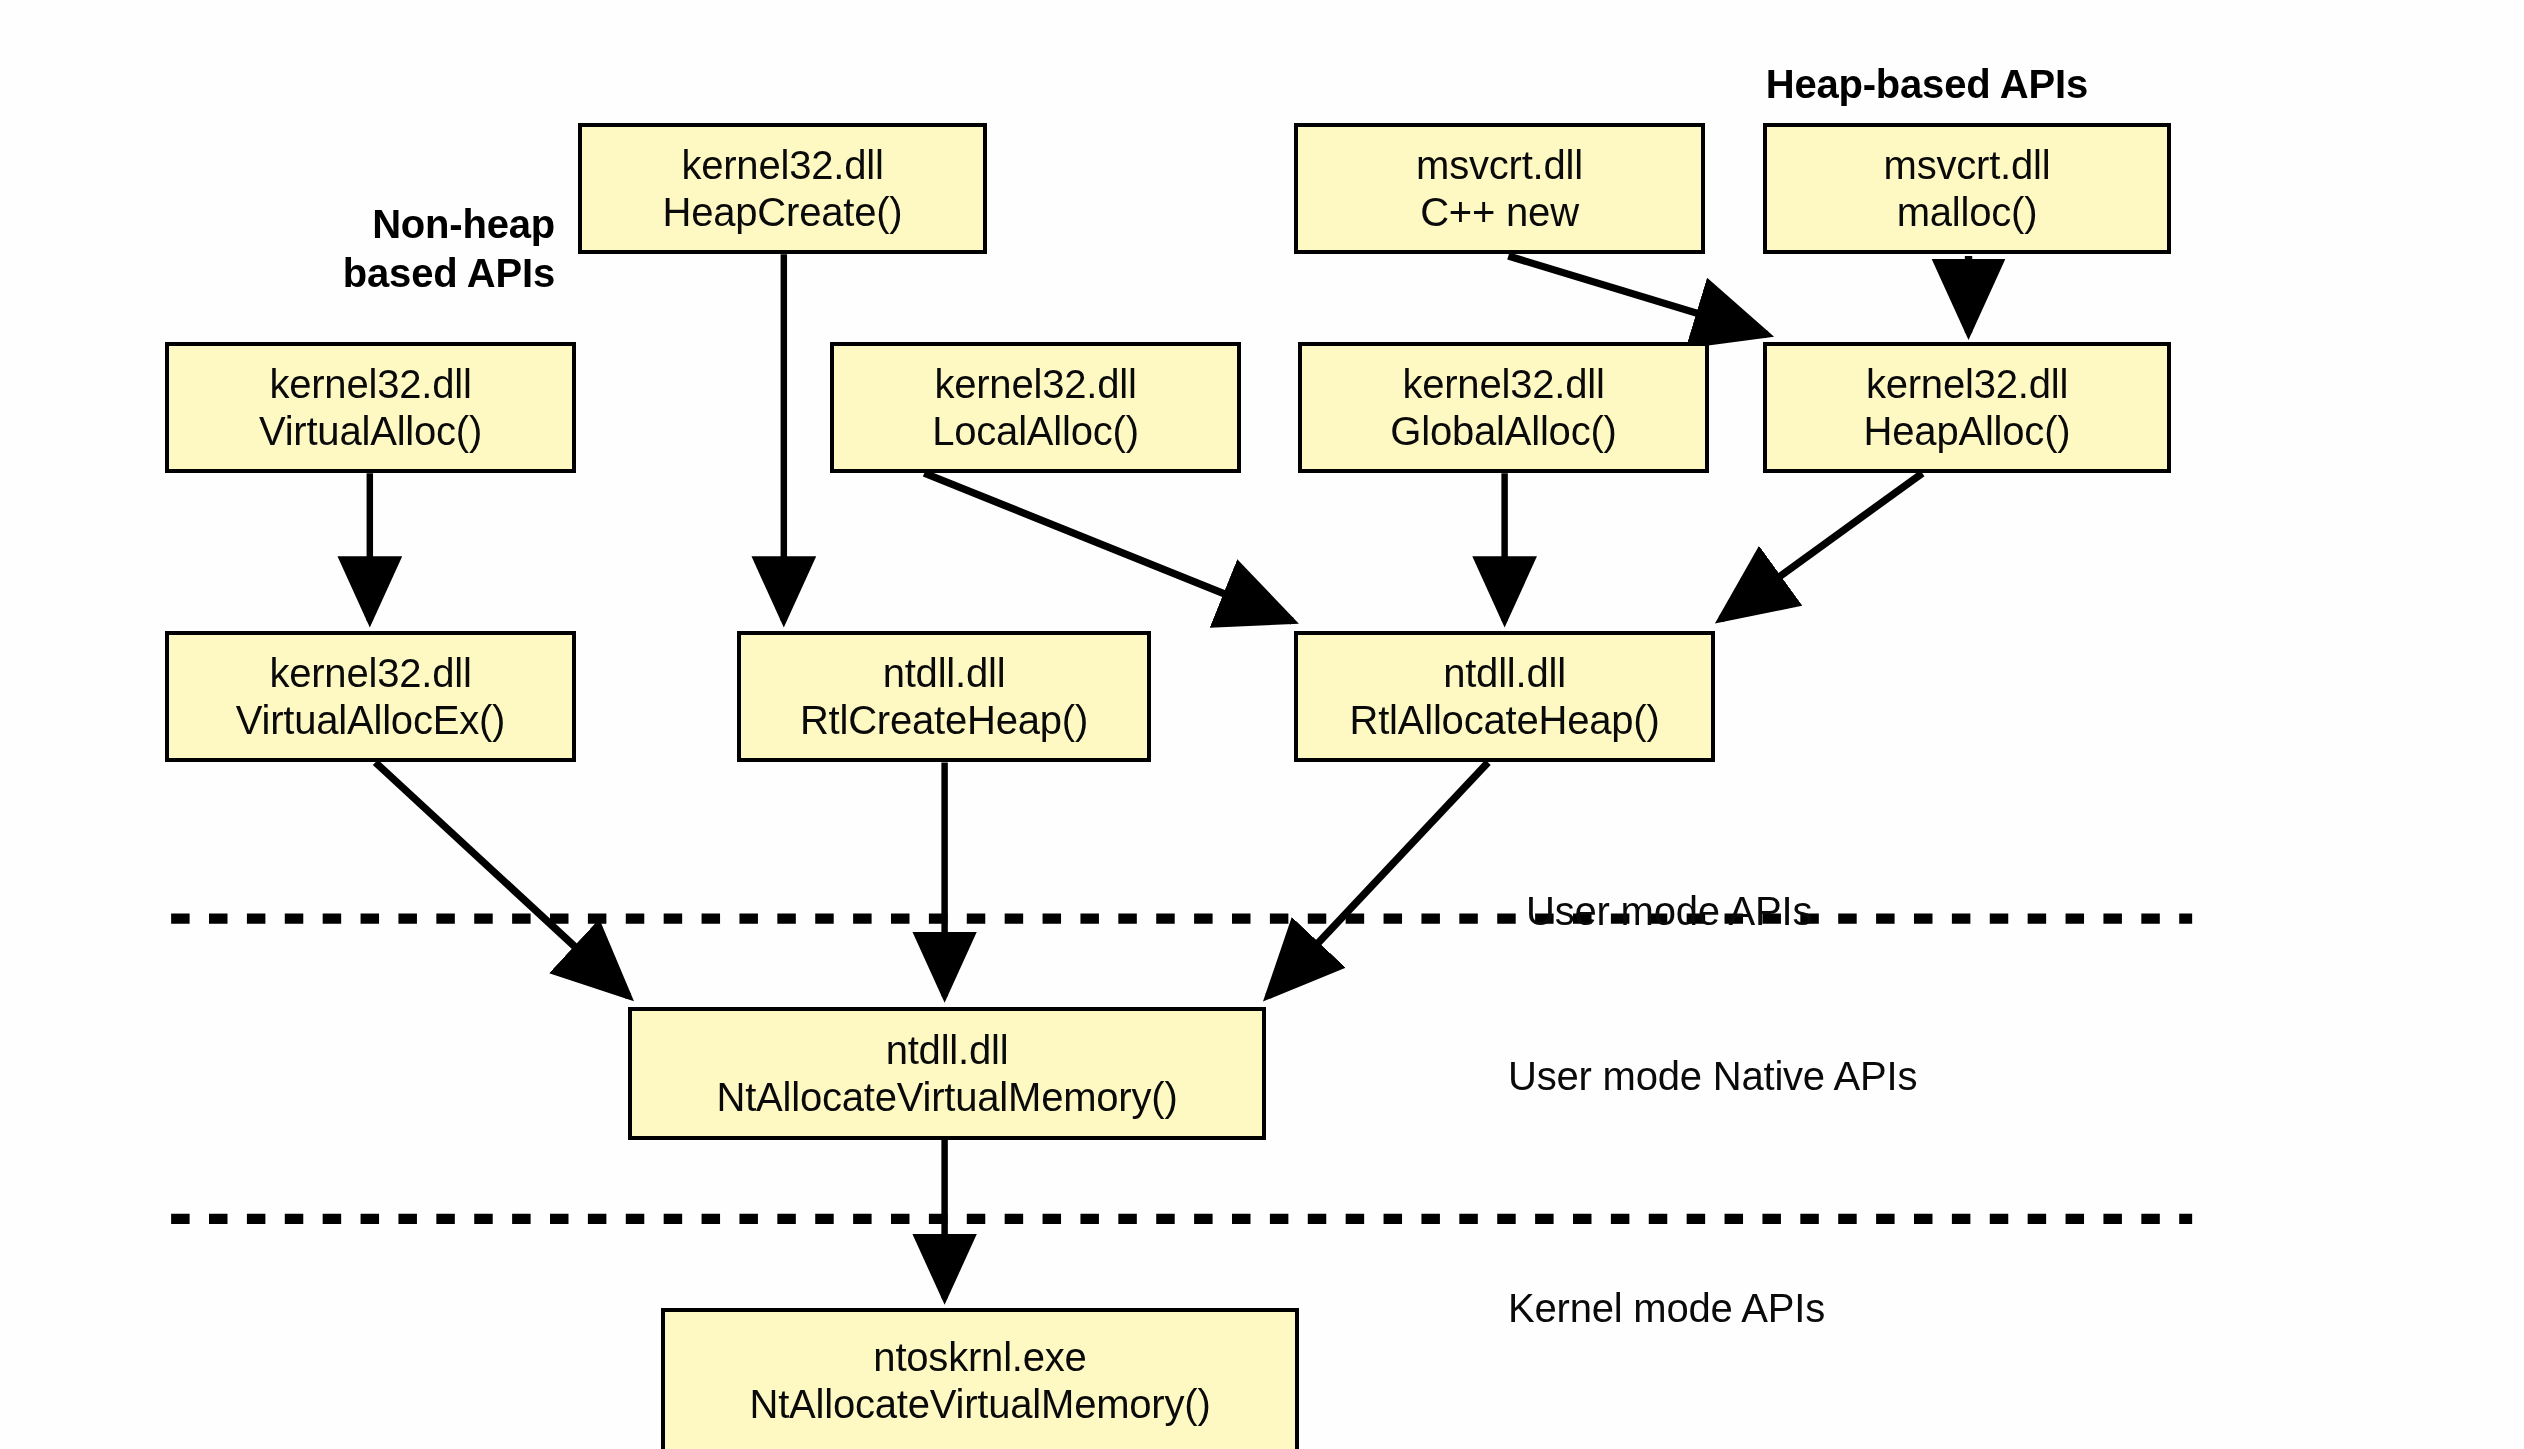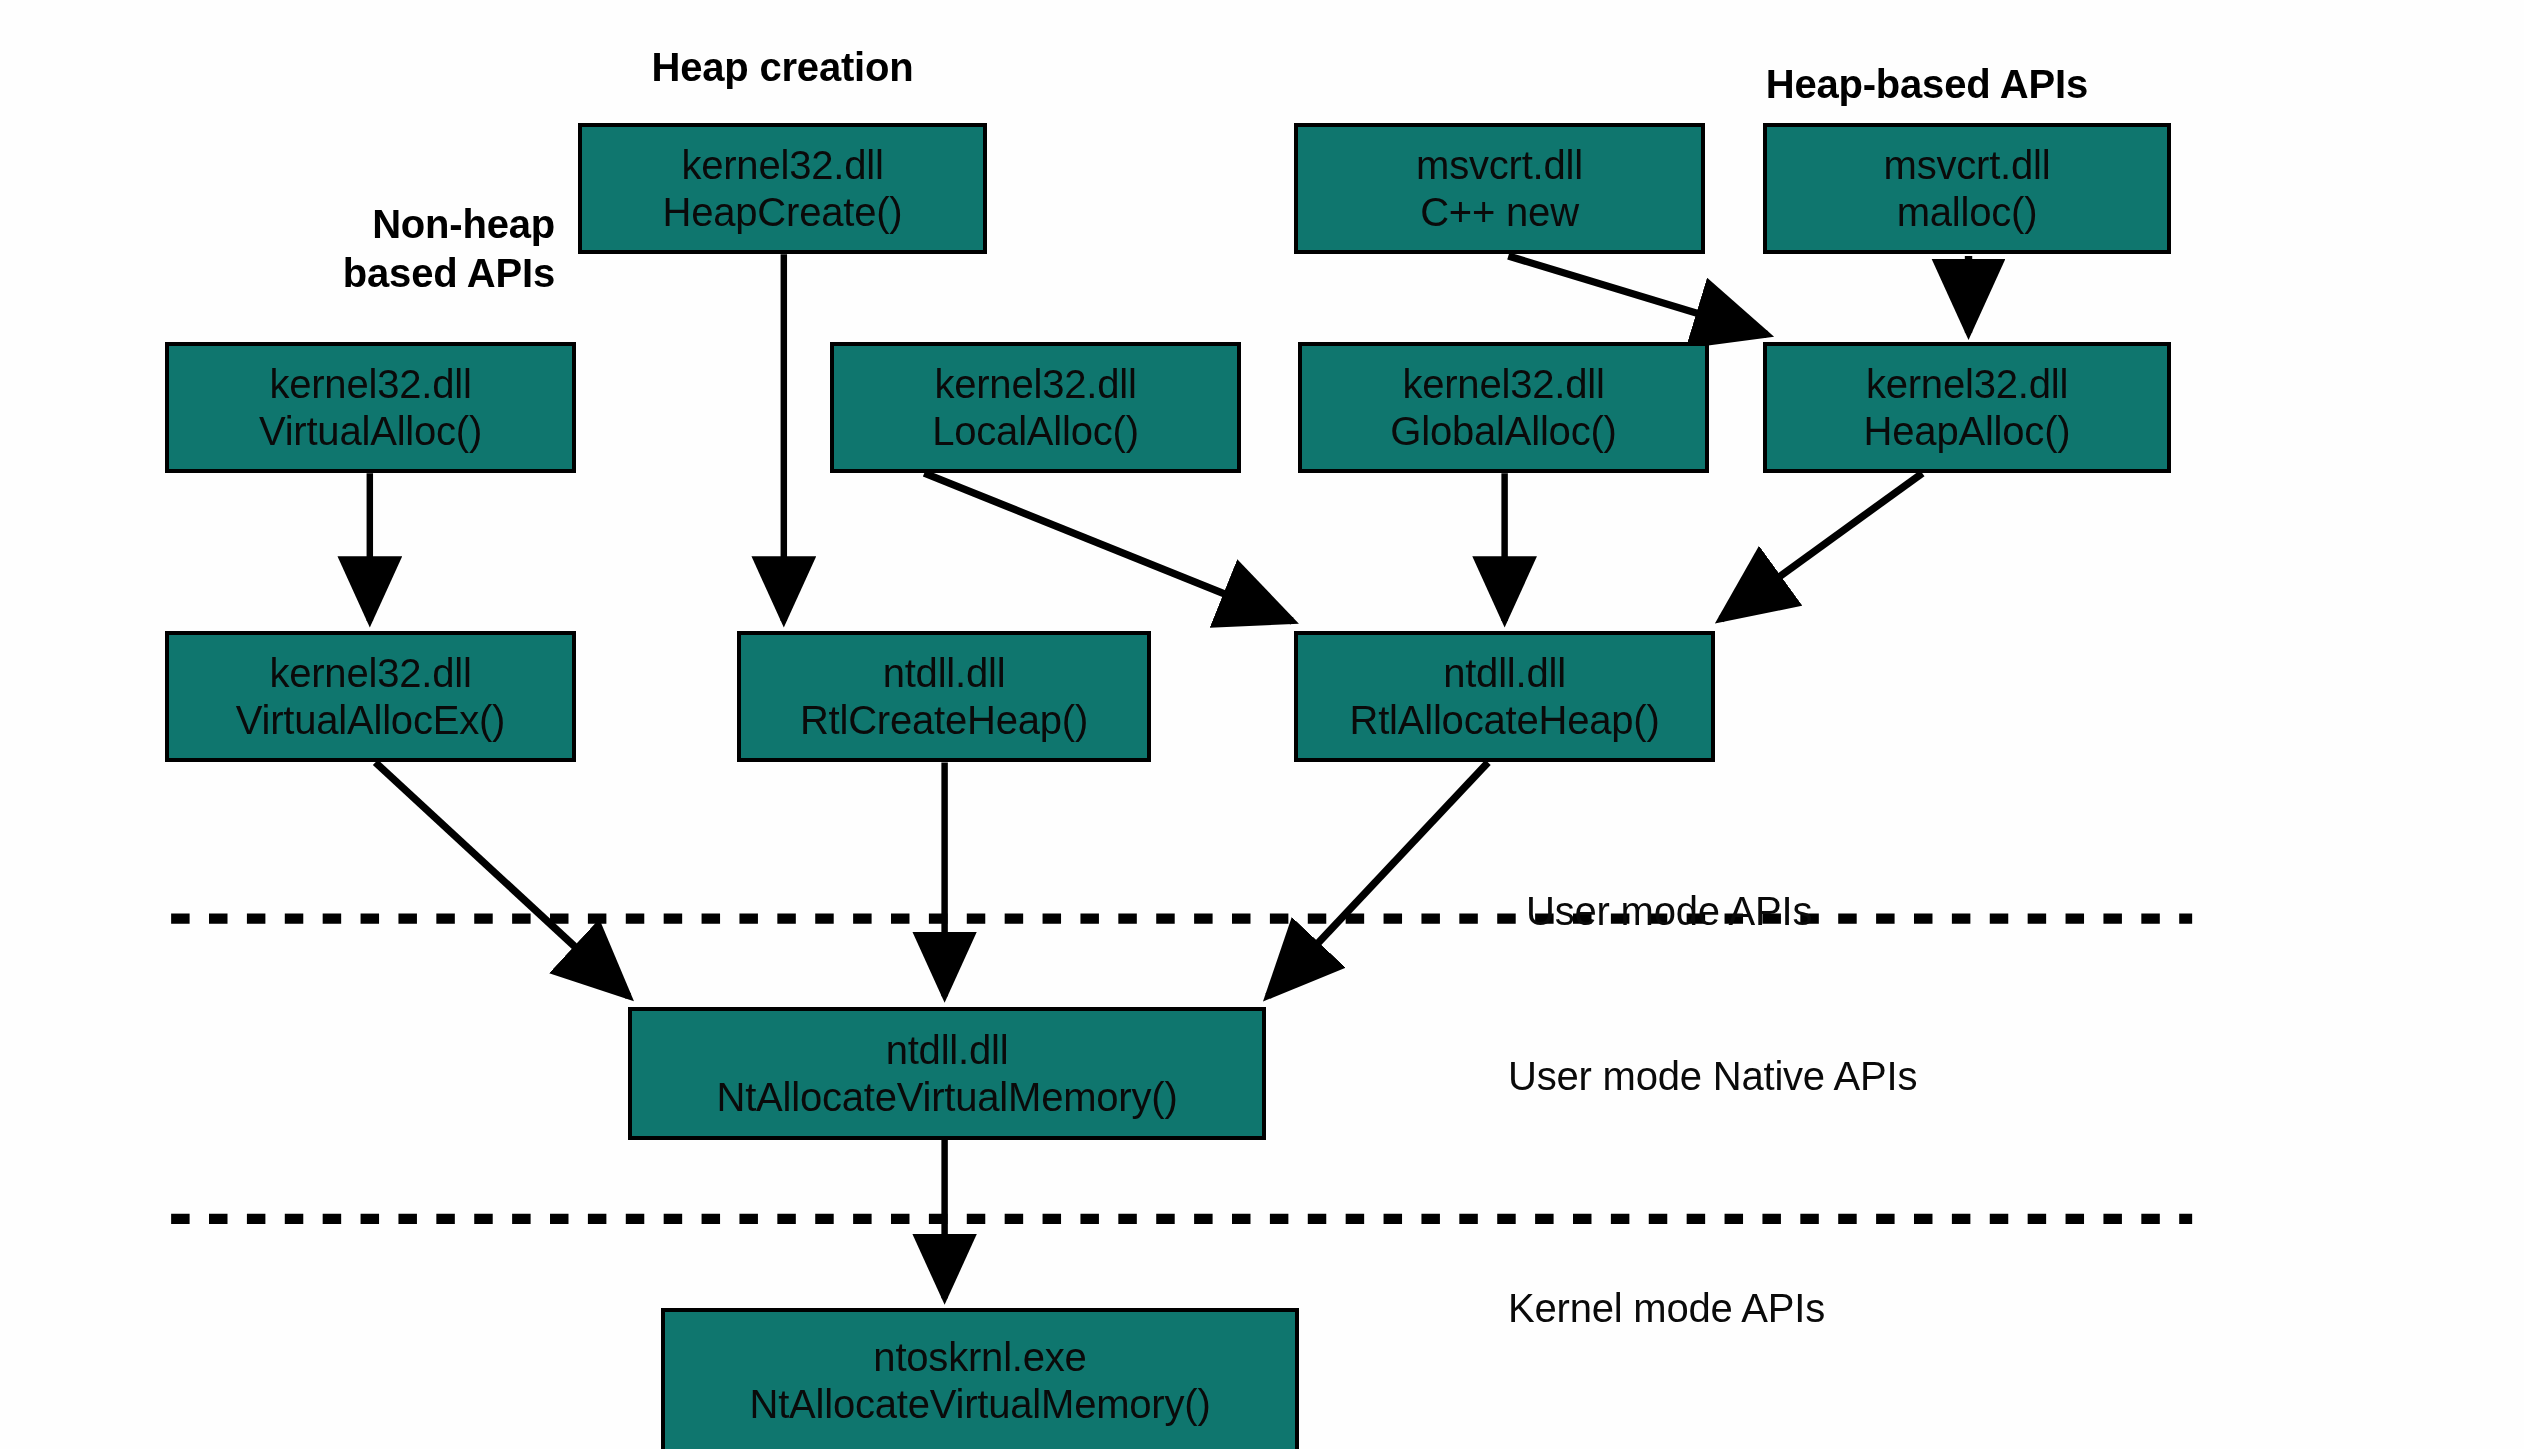--- a/index.html
+++ b/index.html
@@ -22,21 +22,21 @@
     left: 0;
     top: 0;
     width: 2525px;
     height: 1449px;
     pointer-events: none;
   }
   .node {
     position: absolute;
     box-sizing: border-box;
     border: 4.6px solid #000000;
-    background: #0f766e;
+    background: #fef9c3;
     display: flex;
     flex-direction: column;
     align-items: center;
     justify-content: center;
     line-height: 1.16;
     font-size: 40px;
     color: #0a0a0a;
     letter-spacing: -0.2px;
     white-space: nowrap;
   }
@@ -102,23 +102,20 @@
     <line x1="185" y1="994" x2="2372" y2="994" stroke="#000" stroke-width="11" stroke-dasharray="20 21" stroke-linecap="butt"></line>
 
     <line x1="185" y1="1319" x2="2372" y2="1319" stroke="#000" stroke-width="11" stroke-dasharray="20 21" stroke-linecap="butt"></line>
   </svg>
 
   <div class="group-title two-line" style="left:185px; top:200px; width:370px; text-align:right;">
     <span>Non-heap</span><br>
     <span>based APIs</span>
   </div>
 
-  <div class="group-title" style="left:578px; top:43px; width:409px; text-align:center;">
-    <span>Heap creation</span>
-  </div>
 
   <div class="group-title" style="left:1386px; top:36px; width:702px; text-align:right;margin-top:24px;">
     <span>Heap-based APIs</span>
   </div>
 
   <div class="node" style="left:578px; top:123px; width:409px; height:131px;">
     <span class="l1">kernel32.dll</span>
     <span class="l2">HeapCreate()</span>
   </div>
 

